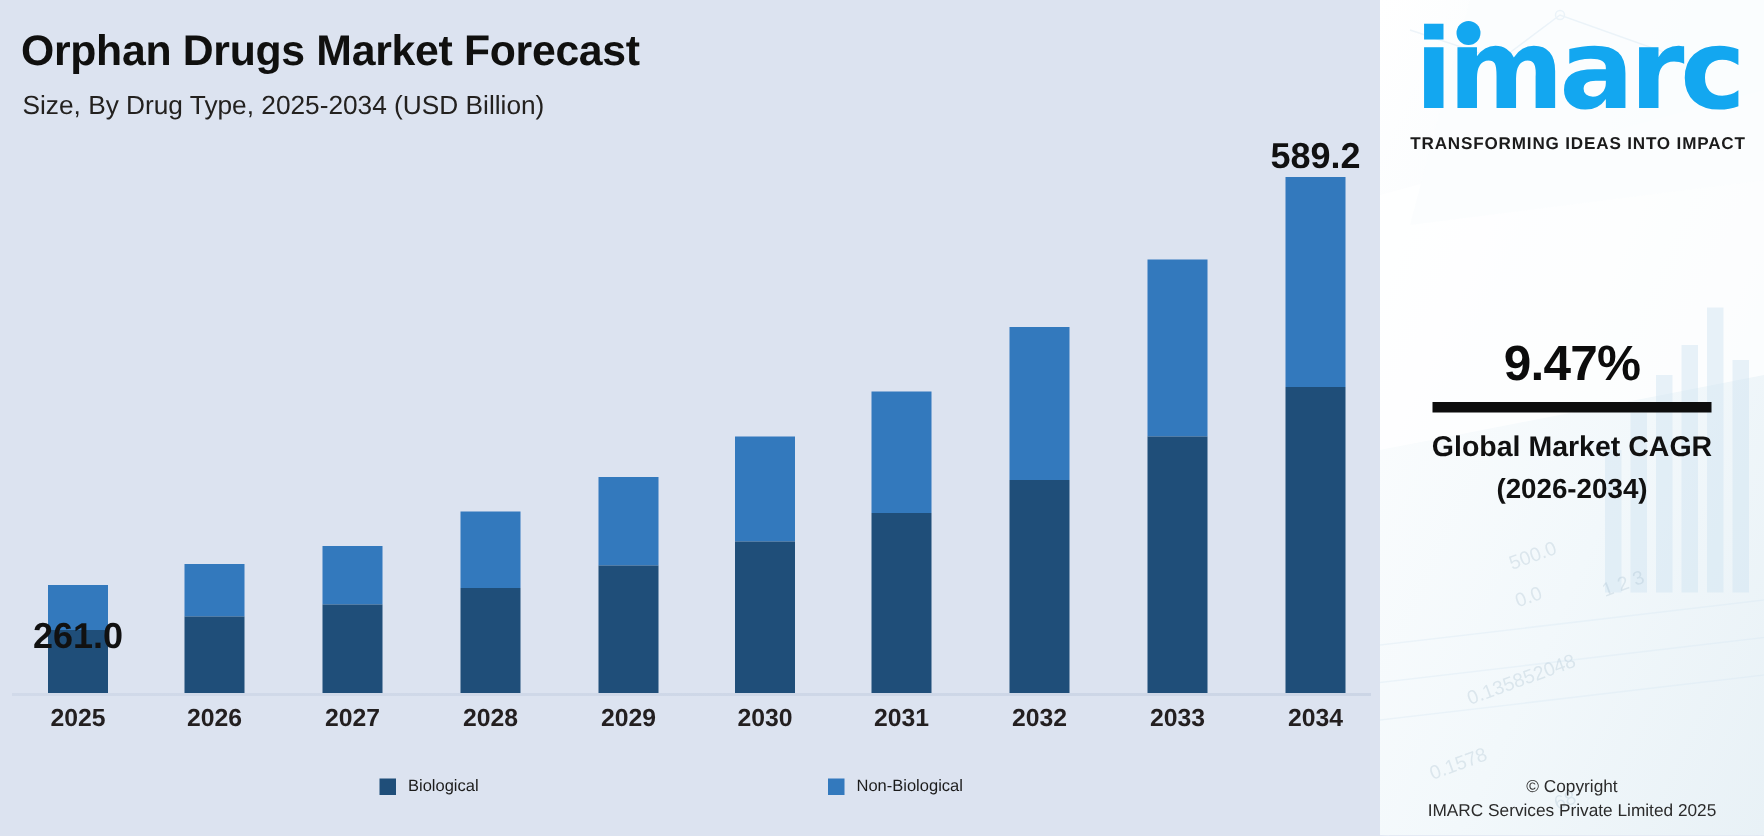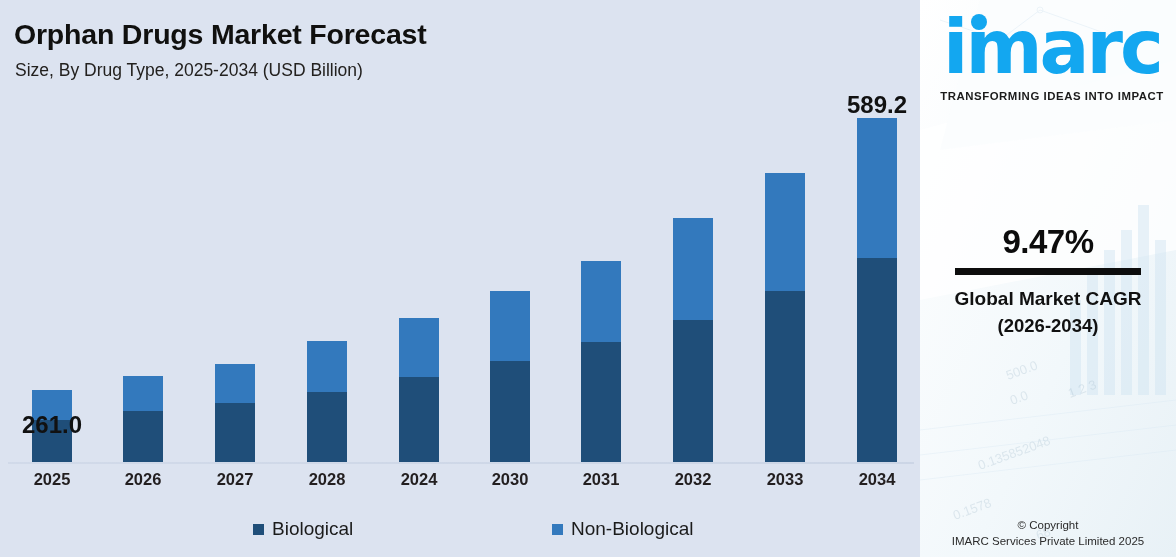--- a/index.html
+++ b/index.html
@@ -43,21 +43,21 @@
 
   .x-tick{
     position:absolute;top:470px;width:90px;text-align:center;
     font-size:16.5px;color:#231f20;font-weight:bold;
   }
 
   
   #legend{position:absolute;left:0;top:518px;width:920px;height:26px;}
   .legend-item{position:absolute;display:flex;align-items:center;gap:8px;}
   .legend-swatch{width:11px;height:11px;display:inline-block;}
-  .legend-label{font-size:19px;color:#1b1b1b;white-space:nowrap;}
+  .legend-label{font-size:11px;color:#1b1b1b;white-space:nowrap;}
 
   
   #brand-panel{
     position:absolute;left:920px;top:0;width:256px;height:557px;
     background:#f7fbfd;overflow:hidden;
   }
   #brand-bg{position:absolute;inset:0;overflow:hidden;}
 
   #logo-wrap{position:absolute;left:4px;top:6px;width:256px;height:104px;}
   #logo-text{
@@ -138,21 +138,21 @@
             <div class="seg seg-light" style="background: rgb(51, 121, 189); top: 0px; height: 140px;"></div>
             <div class="seg seg-dark" style="background: rgb(31, 78, 121); top: 140px; height: 204px;"></div>
             <div class="bar-value" style="top: -27px;">589.2</div>
           </div>
         </div>
       <div id="xticks">
           <div class="x-tick" style="left: 7px;">2025</div>
           <div class="x-tick" style="left: 98px;">2026</div>
           <div class="x-tick" style="left: 190px;">2027</div>
           <div class="x-tick" style="left: 282px;">2028</div>
-          <div class="x-tick" style="left: 374px;">2024</div>
+          <div class="x-tick" style="left: 374px;">2029</div>
           <div class="x-tick" style="left: 465px;">2030</div>
           <div class="x-tick" style="left: 556px;">2031</div>
           <div class="x-tick" style="left: 648px;">2032</div>
           <div class="x-tick" style="left: 740px;">2033</div>
           <div class="x-tick" style="left: 832px;">2034</div>
         </div>
     </div>
 
     <div id="legend">
         <div class="legend-item" style="left: 253px; top: 0px;">

